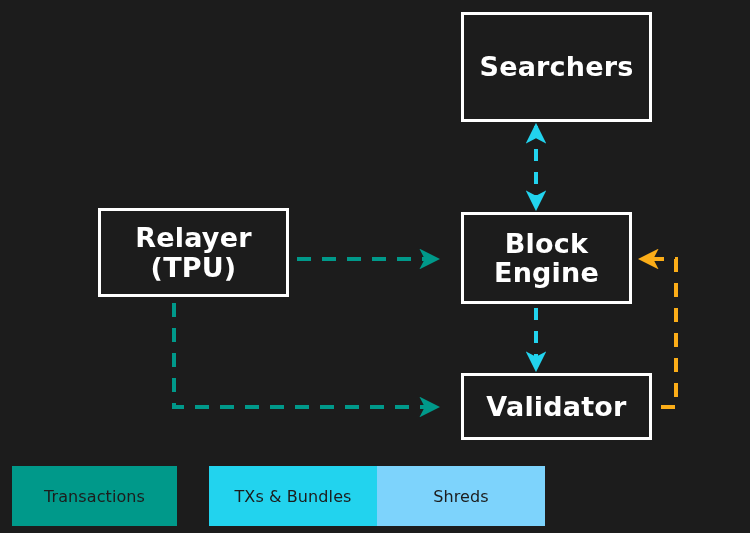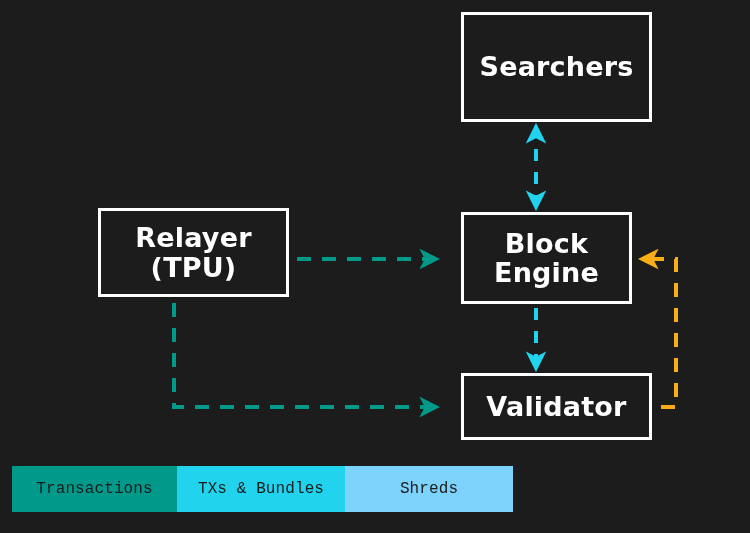--- a/index.html
+++ b/index.html
@@ -43,37 +43,36 @@
     position: absolute;
     left: 0; top: 0;
     width: 750px;
     height: 533px;
   }
 
   #legend {
     position: absolute;
     left: 12px;
     top: 466px;
-    height: 46px;
+    height: 60px;
     display: flex;
     flex-direction: row;
-    font-family: Liberation Mono, monospace;
   }
   .legend-seg {
     display: flex;
     align-items: center;
     justify-content: center;
     color: #1c1c1c;
     font-size: 16px;
     letter-spacing: 0.1px;
     box-sizing: border-box;
     padding: 0 14px;
   }
   #legend-transactions { width: 165px; }
-  #legend-txbundles    { width: 168px; }
+  #legend-txbundles    { width: 168px; margin-left: 32px; }
   #legend-shreds       { width: 168px; }
 </style>
 </head>
 <body>
 
 <div id="canvas">
 
   <svg id="edges" viewBox="0 0 750 533" xmlns="http://www.w3.org/2000/svg">
     <defs>
       <marker id="arrow-teal" viewBox="0 0 10 10" refX="8.5" refY="5" markerWidth="5.2" markerHeight="5.2" orient="auto-start-reverse">

